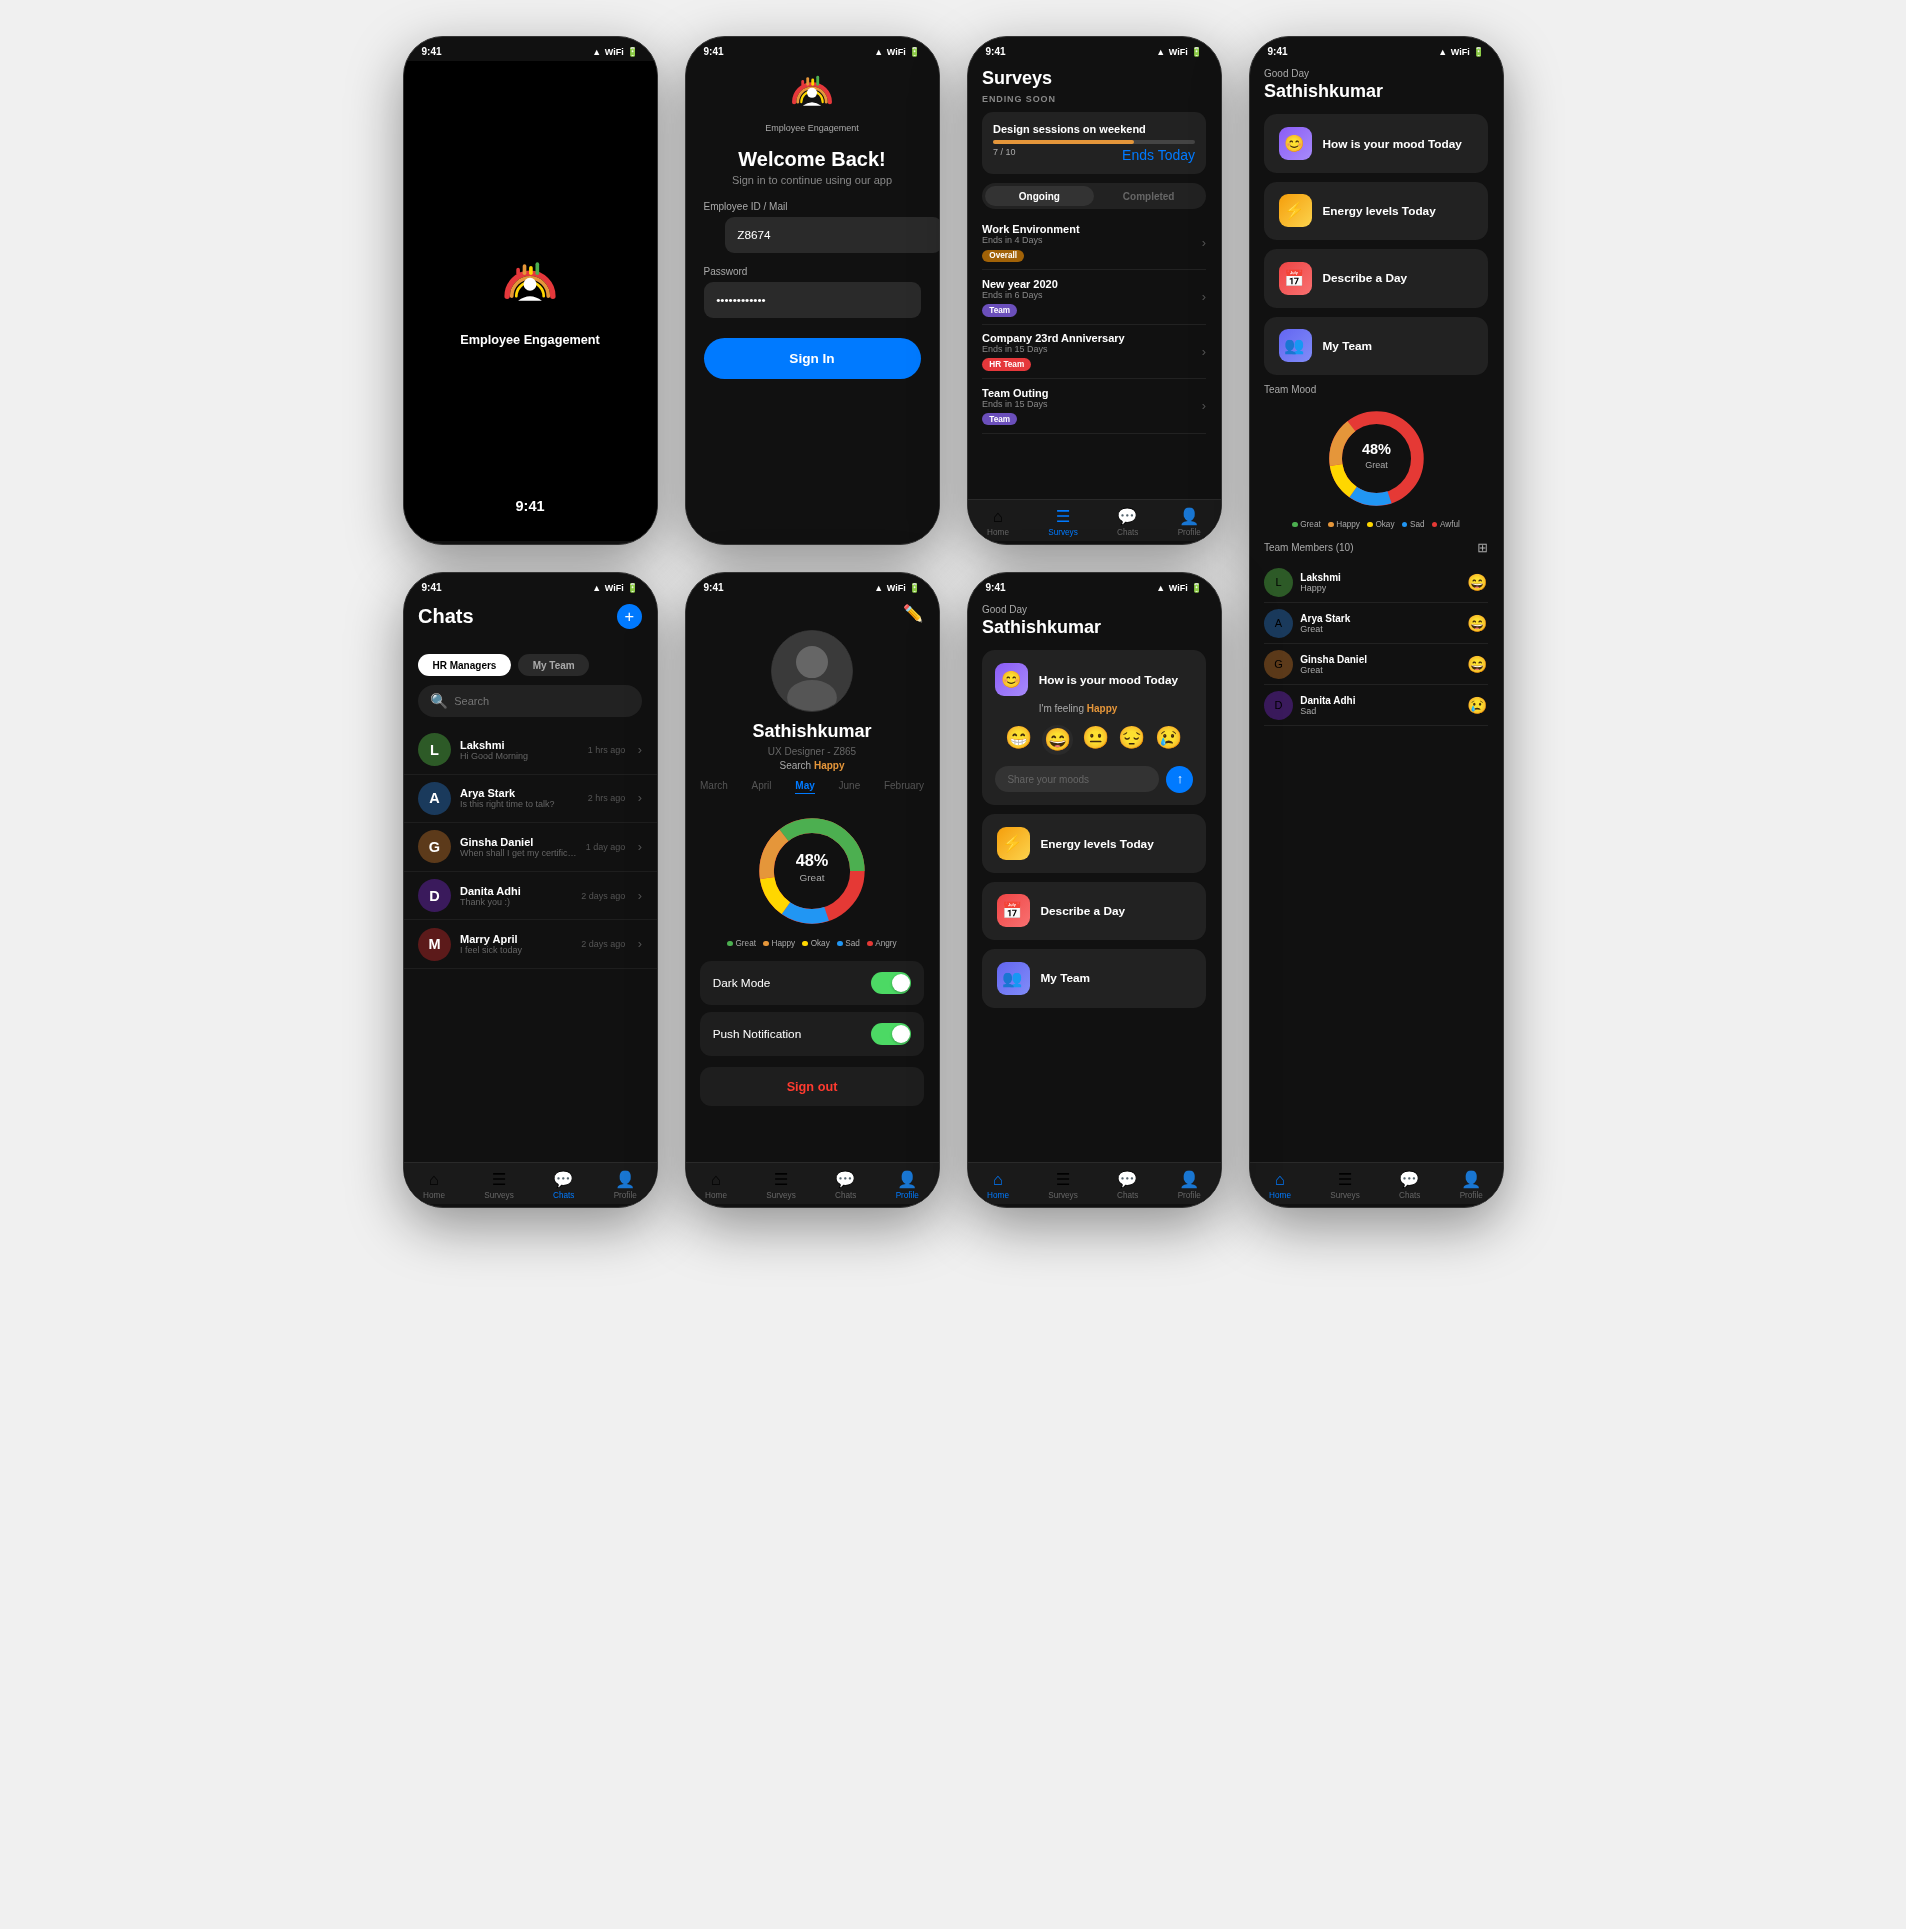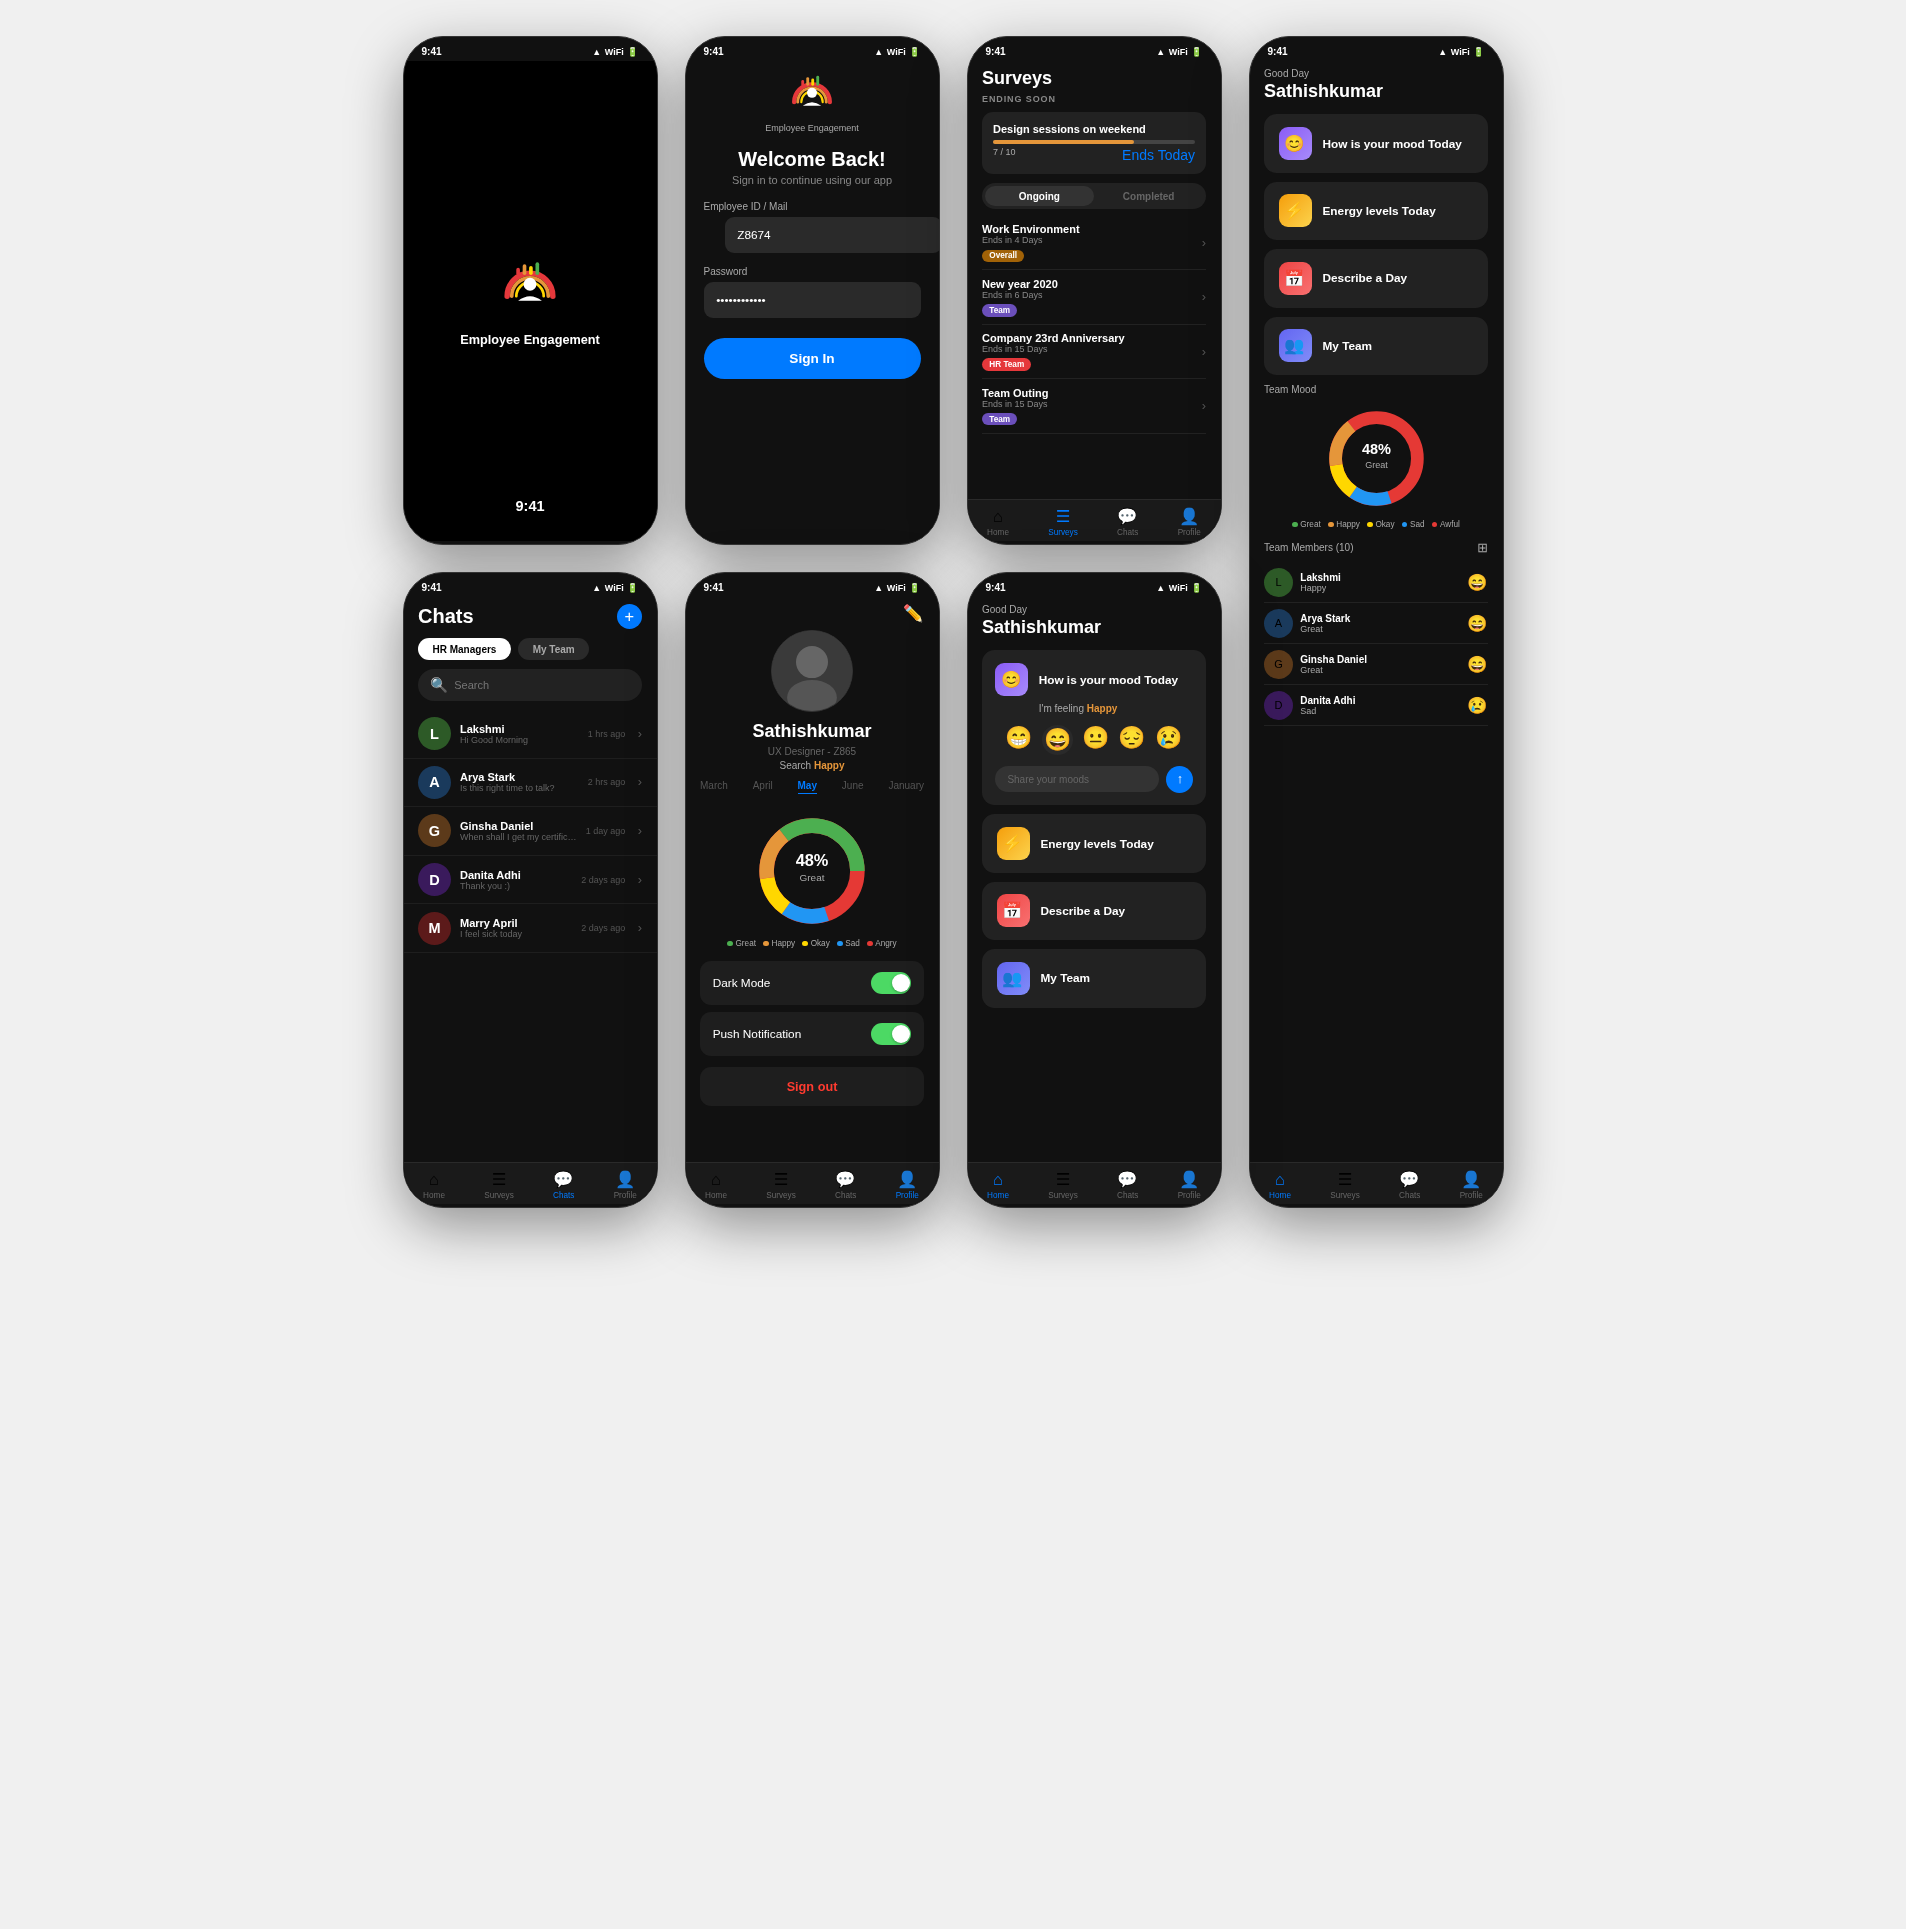--- a/index.html
+++ b/index.html
@@ -175,21 +175,21 @@
     .member-mood { color: #aaa; font-size: 9px; }
     .mood-emoji { font-size: 16.4px; }
 
     
     .chats-screen { background: #111; }
     .chats-header { display: flex; justify-content: space-between; align-items: center; padding: 0 14.5px 9px; }
     .chats-title { color: #fff; font-size: 20px; font-weight: 700; }
     .add-btn { background: #007AFF; color: #fff; border-radius: 50%; width: 25.5px; height: 25.5px; display: flex; align-items: center; justify-content: center; font-size: 16.4px; font-weight: 300; }
     .chat-tabs { display: flex; gap: 7.3px; padding: 0 14.5px 9px; }
     .chat-tab {
-      padding: 5.5px 14.5px; border-radius: 18px; font-size: 10px; font-weight: 600; cursor: pointer;
+      padding: 5.5px 14.5px; border-radius: 18px; font-size: 10px; font-weight: 600; cursor: pointer; margin-top: 16px;
     }
     .chat-tab.active { background: #fff; color: #000; }
     .chat-tab.inactive { background: #2a2a2a; color: #aaa; }
     .search-bar {
       background: #222; border-radius: 18px; padding: 7.3px 12.7px;
       display: flex; align-items: center; gap: 5.5px; margin: 0 14.5px 9px;
     }
     .search-bar input { background: none; border: none; color: #aaa; font-size: 11px; outline: none; flex: 1; }
     .chat-list { overflow: hidden; }
     .chat-item {
@@ -649,21 +649,21 @@
       <div class="profile-role">UX Designer - Z865</div>
       <div class="feeling-text">
         <span>Search </span>
         <span class="feeling-highlight">Happy</span>
       </div>
       <div class="month-tabs">
         <div class="month-tab">March</div>
         <div class="month-tab">April</div>
         <div class="month-tab active">May</div>
         <div class="month-tab">June</div>
-        <div class="month-tab">January</div>
+        <div class="month-tab">February</div>
       </div>
       <div class="profile-donut">
         <svg width="118" height="118" viewBox="0 0 130 130">
           <circle cx="65" cy="65" r="50" fill="none" stroke="#E53935" stroke-width="16"></circle>
           <circle cx="65" cy="65" r="50" fill="none" stroke="#2196F3" stroke-width="16" stroke-dasharray="47 314" stroke-dashoffset="-62"></circle>
           <circle cx="65" cy="65" r="50" fill="none" stroke="#FFD700" stroke-width="16" stroke-dasharray="40 314" stroke-dashoffset="-109"></circle>
           <circle cx="65" cy="65" r="50" fill="none" stroke="#E5963A" stroke-width="16" stroke-dasharray="53 314" stroke-dashoffset="-149"></circle>
           <circle cx="65" cy="65" r="50" fill="none" stroke="#4CAF50" stroke-width="16" stroke-dasharray="128 314" stroke-dashoffset="-202"></circle>
           <text x="65" y="60" text-anchor="middle" fill="#fff" font-size="18" font-weight="700">48%</text>
           <text x="65" y="76" text-anchor="middle" fill="#aaa" font-size="11">Great</text>

